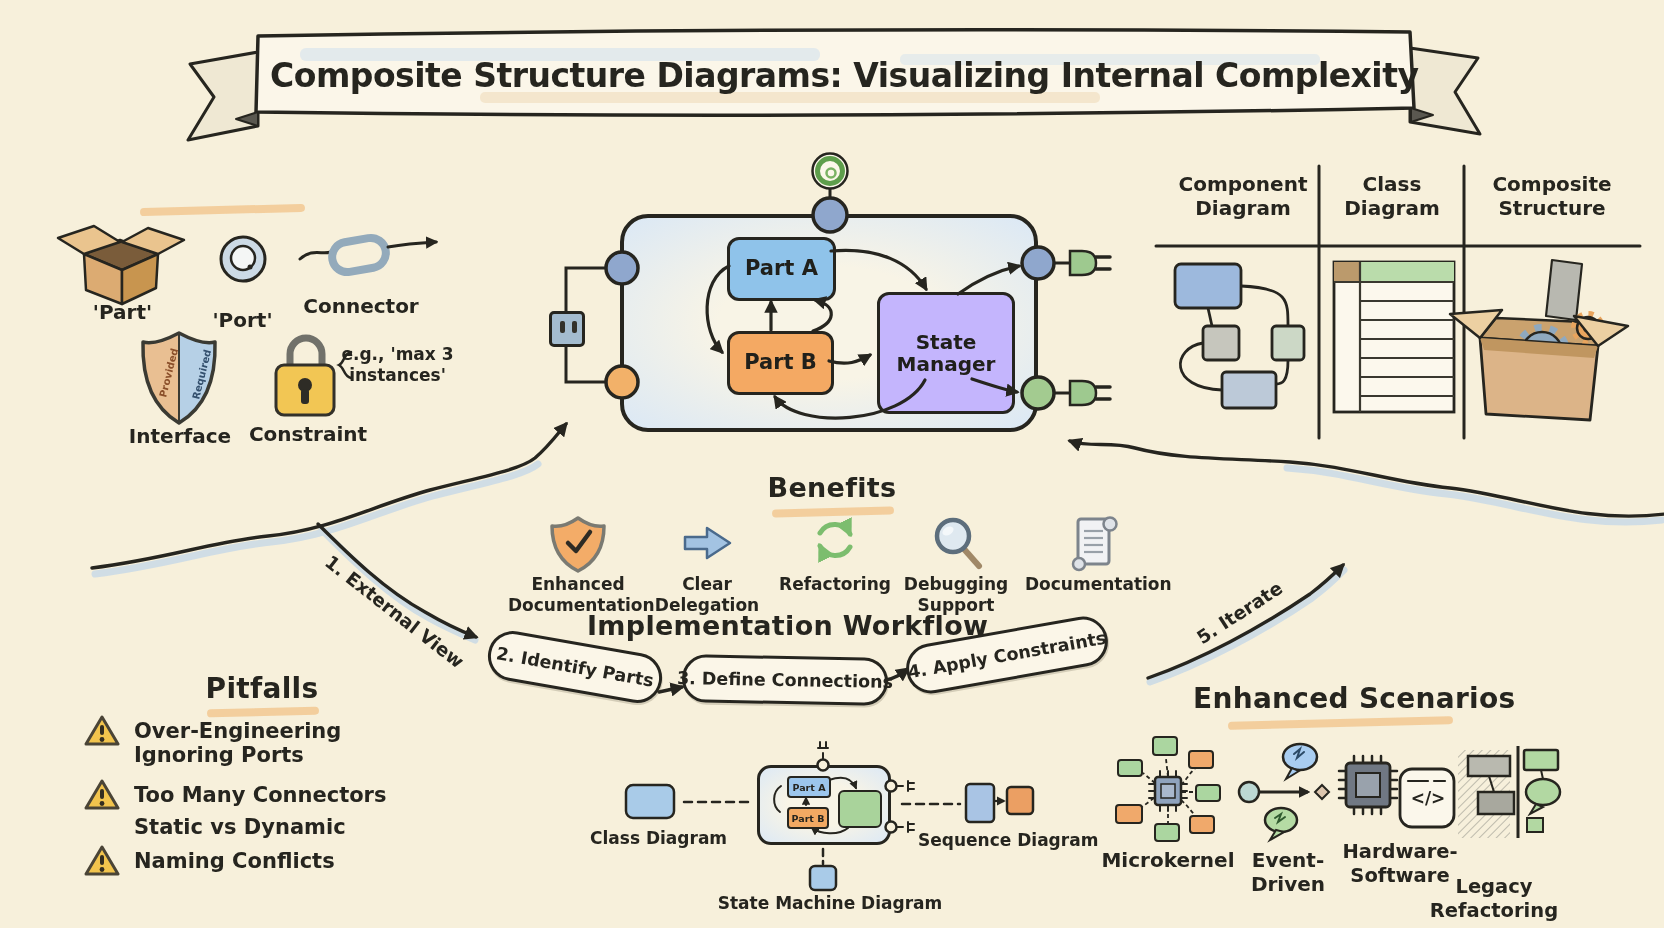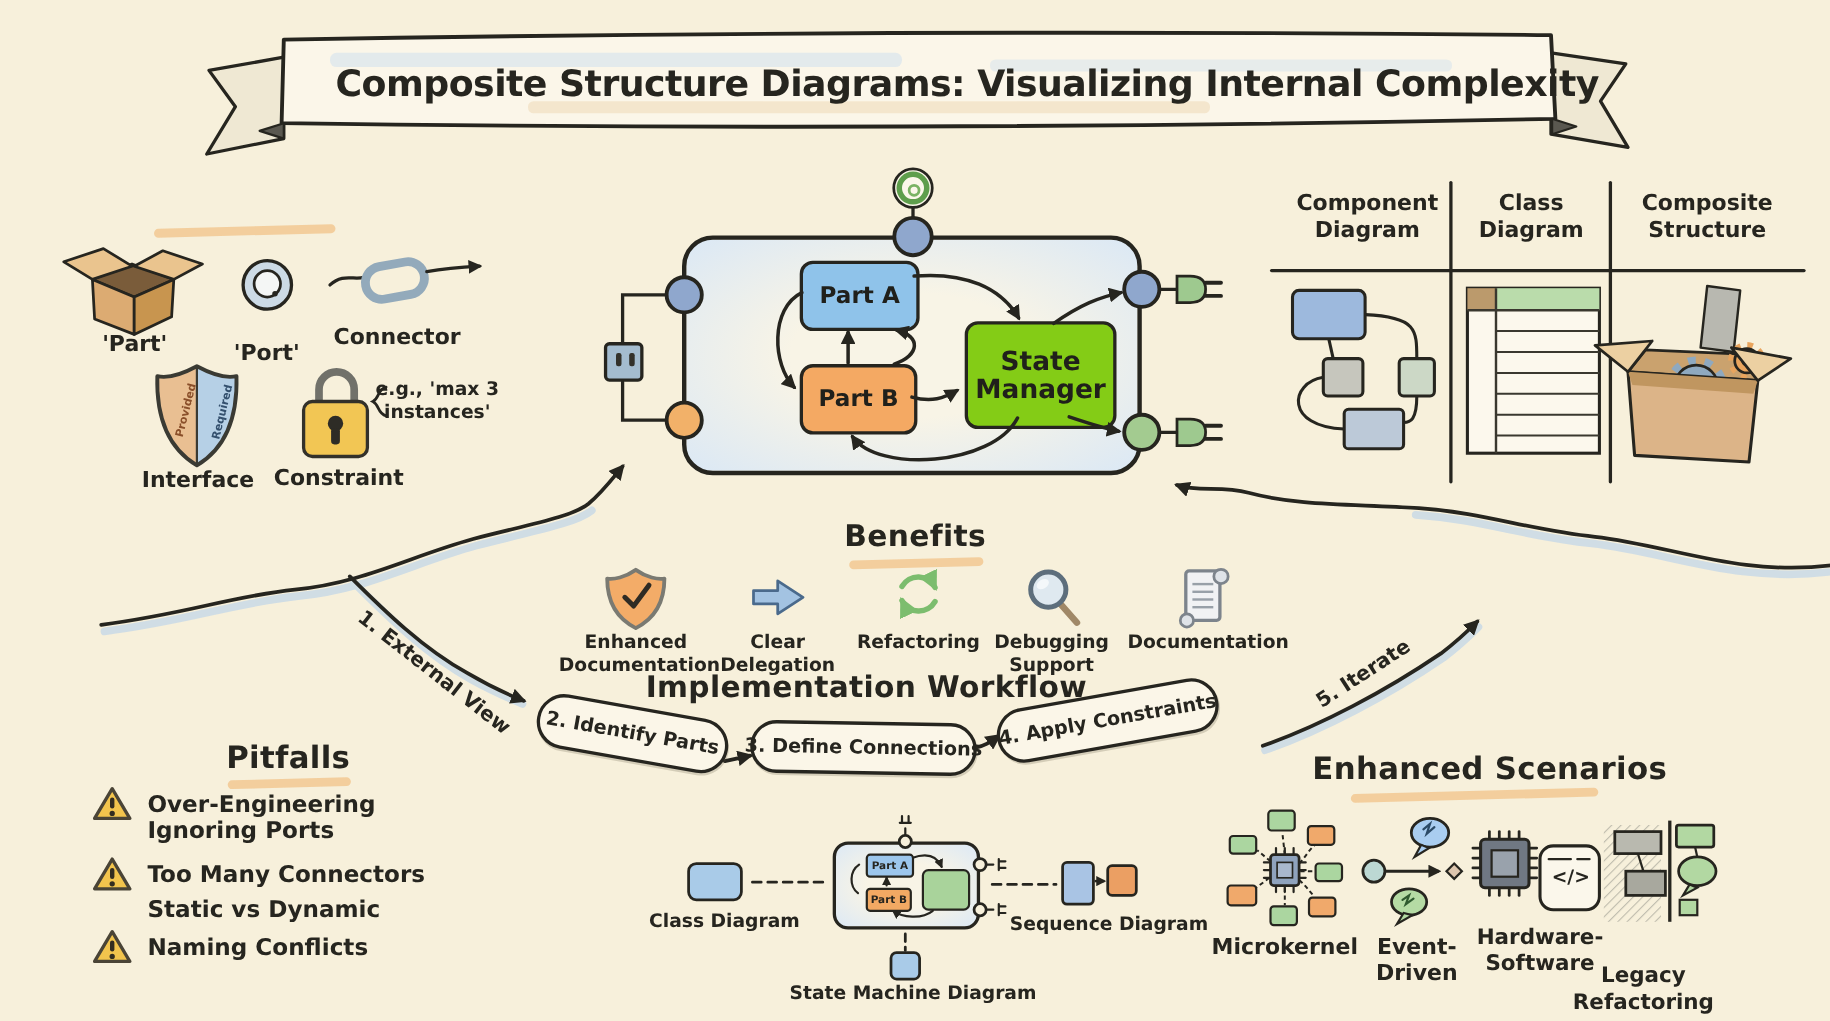--- a/index.html
+++ b/index.html
@@ -17,38 +17,38 @@
   #container{position:absolute;left:620px;top:214px;width:418px;height:218px;border:4px solid #26251f;border-radius:28px;
         background:radial-gradient(ellipse at 50% 50%, #f8f4e6 38%, #dde9f4 95%);z-index:0;box-sizing:border-box;}
   #mini-container{position:absolute;left:757px;top:765px;width:134px;height:80px;border:3px solid #26251f;border-radius:14px;
         background:radial-gradient(ellipse at 50% 50%, #f8f4e6 40%, #dfeaf4 95%);z-index:0;box-sizing:border-box;}
   .chip{position:absolute;border:2px solid #26251f;border-radius:4px;display:flex;align-items:center;justify-content:center;
         font-weight:bold;font-size:9.5px;z-index:2;}
   #socket{position:absolute;left:549px;top:311px;width:36px;height:36px;background:#a4bccf;border:3px solid #26251f;
         border-radius:5px;z-index:0;box-sizing:border-box;}
   #socket .slot{position:absolute;width:5px;height:12px;background:#33312a;border-radius:2px;top:7px;}
   .banner-title{position:absolute;left:270px;top:56px;width:1124px;text-align:left;font-size:33px;font-weight:bold;
-        letter-spacing:-.5px;z-index:2;white-space:nowrap;margin-left:35px;}
+        letter-spacing:-.5px;z-index:2;white-space:nowrap;}
   .pitfall-row{position:absolute;left:84px;display:flex;align-items:center;gap:14px;height:34px;z-index:2;}
   .pitfall-row .txt{font-weight:bold;font-size:21px;}
   .warn-slot{width:36px;height:32px;flex:0 0 36px;}
 </style>
 </head>
 <body>
 
 <div id="stage">
 
   <div id="container"></div>
   <div class="pbox" style="left:727px;top:237px;width:103px;height:58px;background:#8fc3ea;font-size:21px;">
       <span>Part A</span>
     </div>
   <div class="pbox" style="left:727px;top:331px;width:101px;height:58px;background:#f4a963;font-size:21px;">
       <span>Part B</span>
     </div>
-  <div class="pbox" style="left:877px;top:292px;width:116px;height:84px;background:#84cc16;font-size:24px;padding:4px 8px;">
+  <div class="pbox" style="left:877px;top:292px;width:116px;height:84px;background:#c4b5fd;font-size:20px;padding:16px 8px;">
       <span>State Manager</span>
     </div>
   <div id="socket">
     <span class="slot" style="left:8px;"></span>
     <span class="slot" style="left:20px;"></span>
   </div>
   <div id="mini-container"></div>
 
   <svg class="layer" width="1664" height="928" viewBox="0 0 1664 928">
     <defs>

